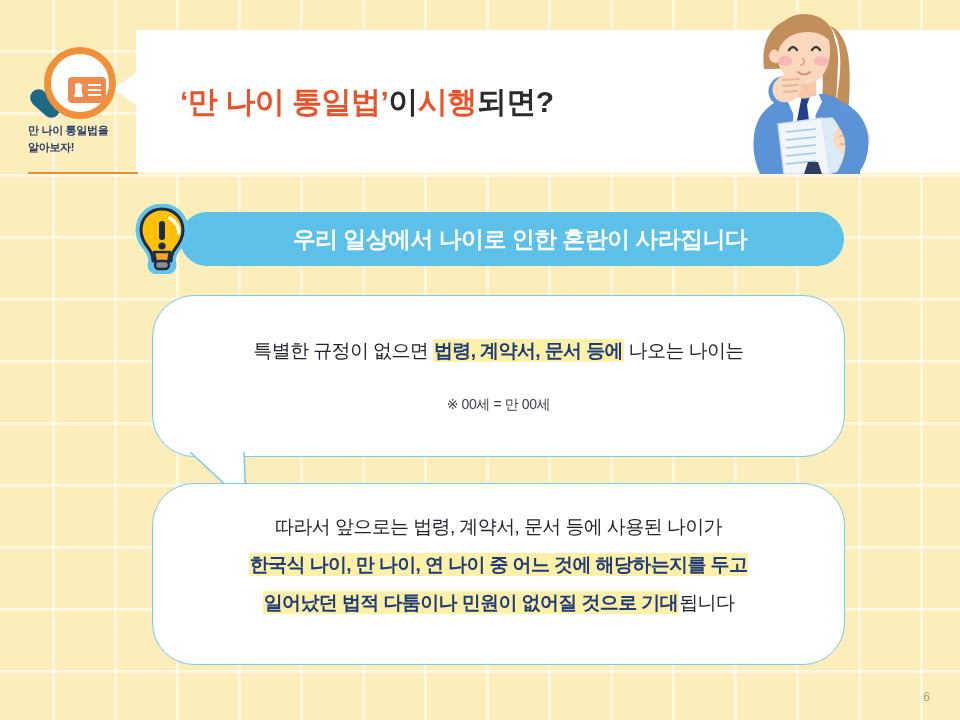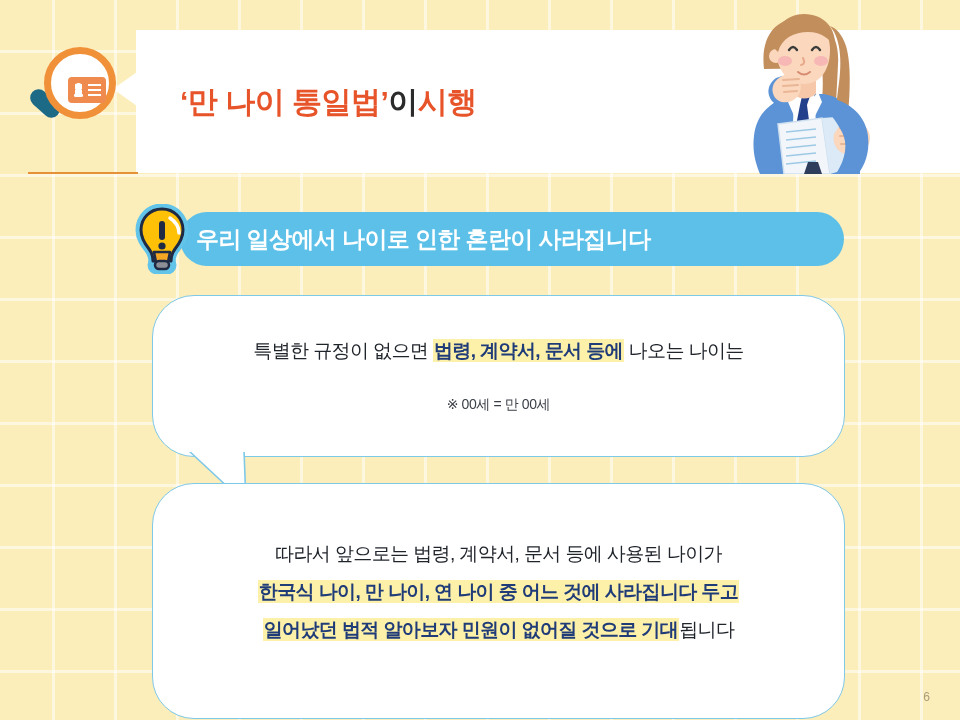--- a/index.html
+++ b/index.html
@@ -78,35 +78,35 @@
   }
 
   
   .person{position:absolute;left:690px;top:6px;width:250px;height:168px;}
   .person svg{display:block;}
 
   
   .banner{
     position:absolute;left:180px;top:212px;width:664px;height:54px;
     background:#5cc0e8;border-radius:27px;
-    display:flex;align-items:center;
+    display:flex;align-items:center;justify-content:center;
   }
   .banner-text{
     font-size:23px;font-weight:bold;color:#ffffff;letter-spacing:-.6px;
     padding-left:16px;white-space:nowrap;
   }
   .bulb{position:absolute;left:134px;top:204px;width:56px;height:70px;}
 
   
   .card{
     position:absolute;background:#ffffff;
     border:1.6px solid #7ec8e8;border-radius:42px;box-sizing:border-box;
   }
   #card1{left:152px;top:295px;width:693px;height:162px;}
-  #card2{left:152px;top:483px;width:693px;height:236px;}
+  #card2{left:152px;top:483px;width:693px;height:182px;}
   .card-tail{position:absolute;left:186px;top:448px;width:80px;height:58px;}
 
   .card-lines{
     position:absolute;left:0;top:0;width:100%;height:100%;
     display:flex;flex-direction:column;align-items:center;justify-content:center;
     text-align:center;
   }
   .ln{white-space:nowrap;line-height:1;}
   .ln1{font-size:19px;color:#20242b;letter-spacing:-.6px;margin-bottom:21px;}
   .ln2{font-size:19px;color:#20242b;letter-spacing:-.6px;}
@@ -132,26 +132,31 @@
   <div class="header-band"></div>
   <div class="header-notch"></div>
 
   <div class="mag">
     <div class="mag-handle"></div>
     <div class="mag-ring">
       <div class="idcard"></div>
     </div>
   </div>
 
+  <div class="left-label">
+    <div>만 나이 통일법을</div>
+    <div>알아보자!</div>
+  </div>
   <div class="left-rule"></div>
 
   <div class="title">
     <span class="t-orange">‘만 나이 통일법’</span>
       <span class="t-dark">이 </span>
       <span class="t-orange">시행</span>
+      <span class="t-dark">되면?</span>
   </div>
 
   <div class="person">
     <svg width="250" height="168" viewBox="0 0 250 168">
 
       <path d="M74 63 C70 28 88 12 110 12 C134 12 150 27 148 58 C147 80 146 104 143 126 L128 126 C132 100 134 80 132 62 Z" fill="#c28e5c"></path>
 
       <path d="M70 168 L70 124 C70 104 86 92 104 88 L134 88 C156 92 170 108 170 130 L170 168 Z" fill="#5b93d6"></path>
 
       <path d="M96 92 C76 98 66 112 64 130 C62 146 66 158 70 168 L92 168 C84 150 82 134 88 122 C93 112 100 106 104 100 Z" fill="#5b93d6"></path>
@@ -223,19 +228,19 @@
   <div class="card-tail">
     <svg width="80" height="58" viewBox="0 0 80 58">
       <path d="M2 2 L60 56 L58 2 Z" fill="#ffffff" stroke="#7ec8e8" stroke-width="1.6" stroke-linejoin="round"></path>
       <rect x="1" y="0" width="60" height="4" fill="#ffffff"></rect>
     </svg>
   </div>
 
   <div class="card c2" id="card2">
     <div class="card-lines">
       <div class="ln ln1">따라서 앞으로는 법령, 계약서, 문서 등에 사용된 나이가</div>
-      <div class="ln ln2"><span class="hl">한국식 나이, 만 나이, 연 나이 중 어느 것에 사라집니다 두고</span></div>
-      <div class="ln ln2"><span class="hl">일어났던 법적 알아보자 민원이 없어질 것으로 기대</span><span>됩니다</span></div>
+      <div class="ln ln2"><span class="hl">한국식 나이, 만 나이, 연 나이 중 어느 것에 해당하는지를 두고</span></div>
+      <div class="ln ln2"><span class="hl">일어났던 법적 다툼이나 민원이 없어질 것으로 기대</span><span>됩니다</span></div>
     </div>
   </div>
 
   <div class="page-num">6</div>
 </div>
 
 </body></html>

